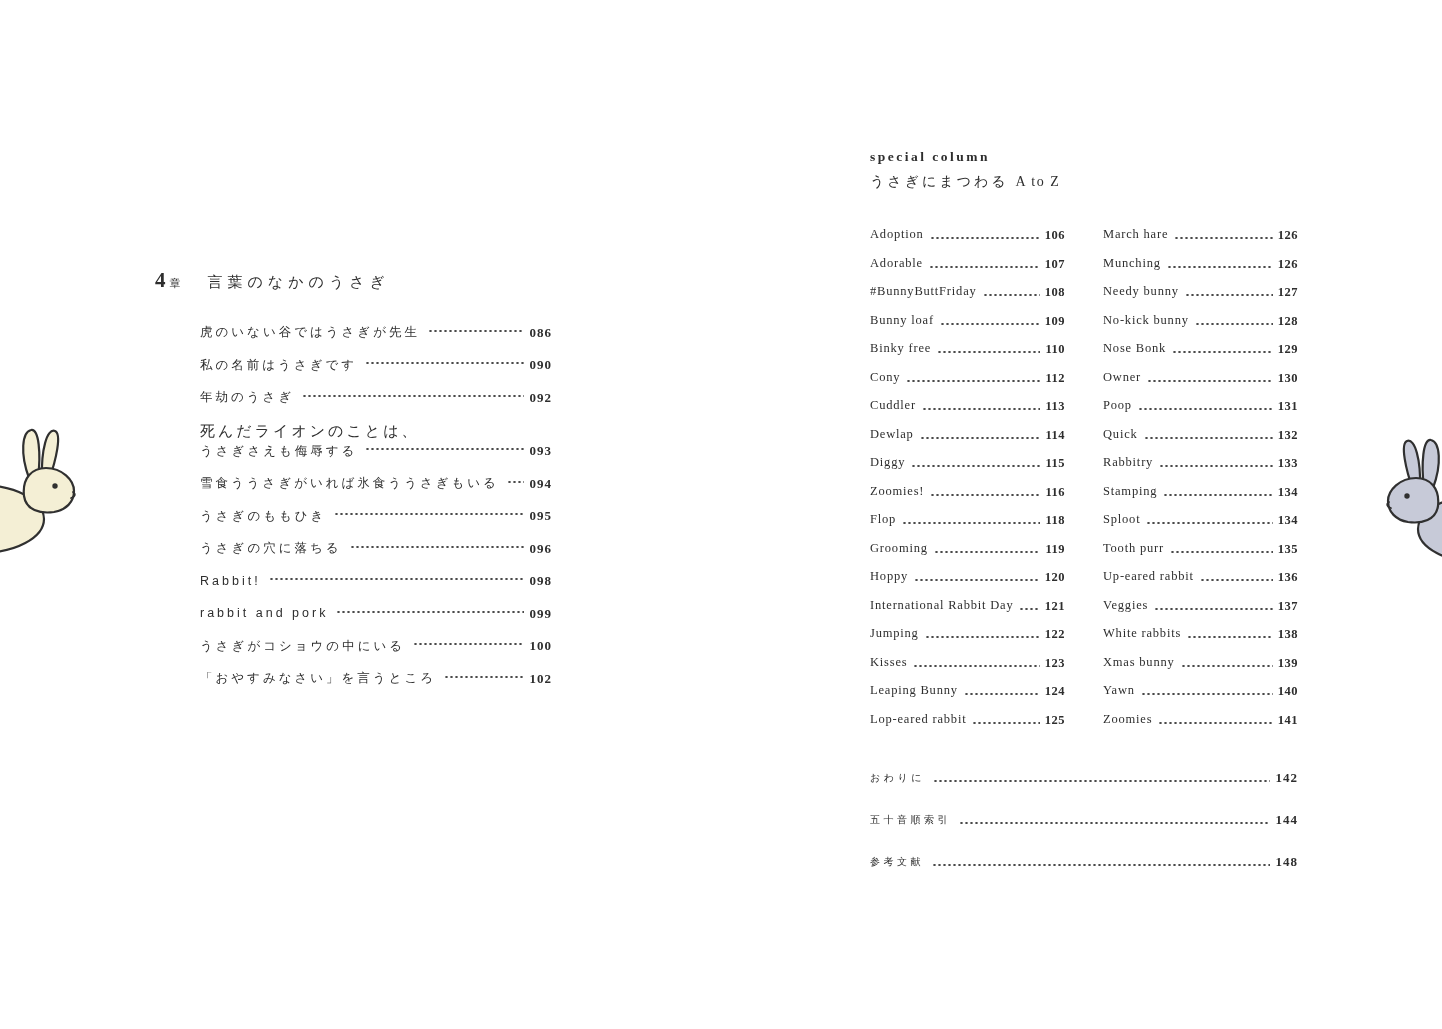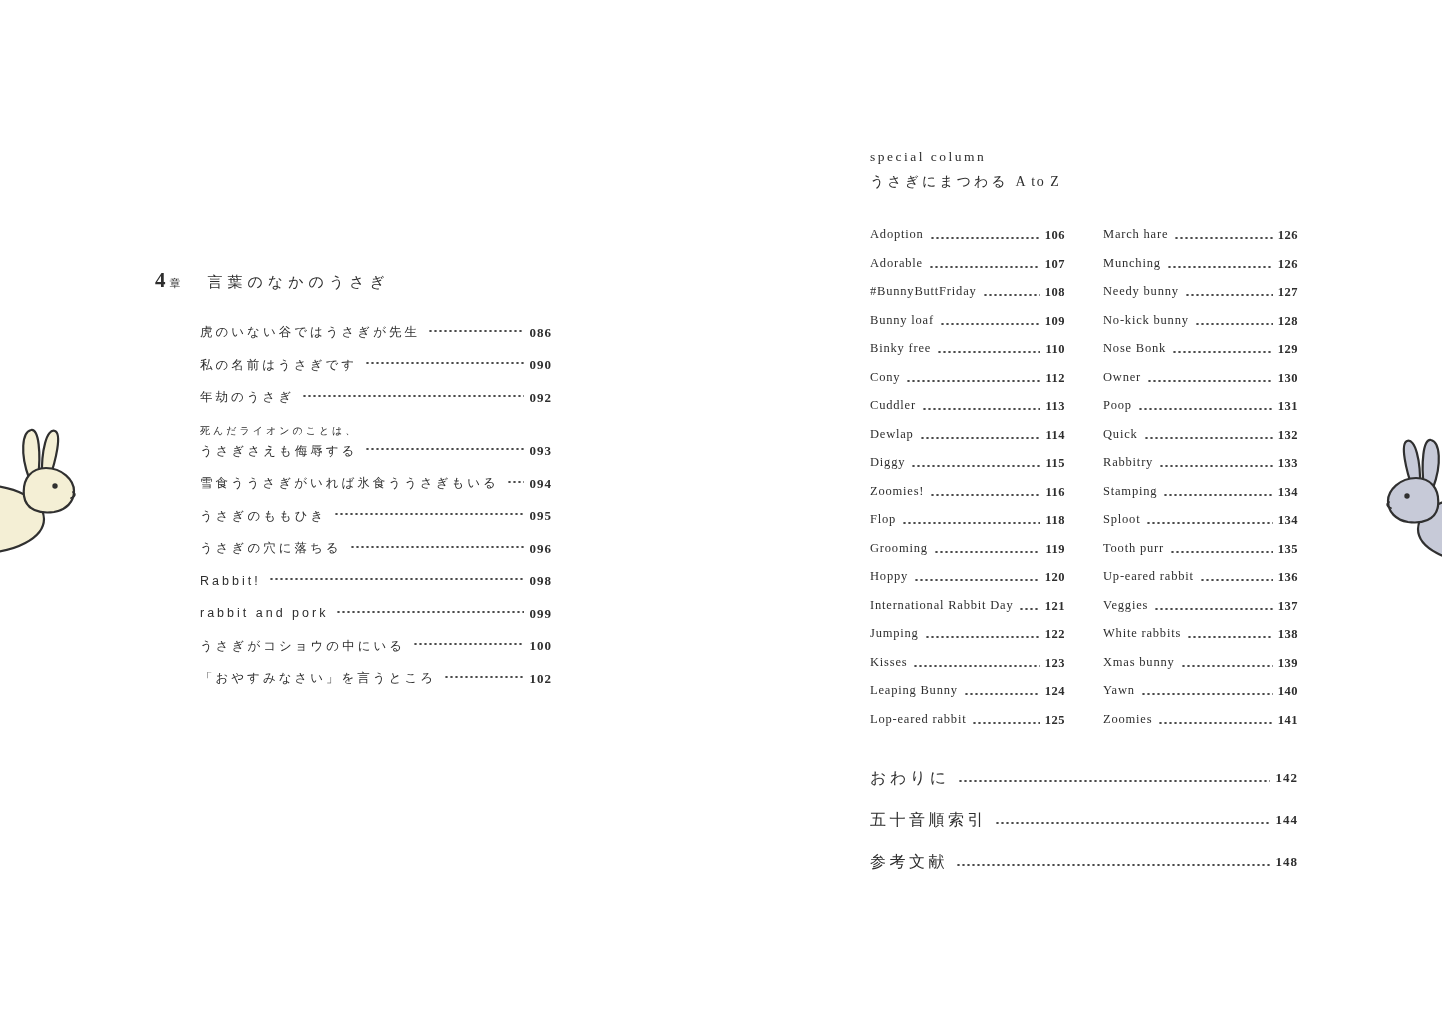--- a/index.html
+++ b/index.html
@@ -44,21 +44,21 @@
   }
   .toc {
     margin-left: 45px;
     width: 352px;
     display: flex;
     flex-direction: column;
     gap: 13.5px;
   }
   .toc-entry { display: flex; flex-direction: column; gap: 2px; }
   .toc-pre {
-    font-size: 10px;
+    font-size: 15px;
     letter-spacing: 3px;
     line-height: 19px;
   }
   .toc-line { display: flex; align-items: center; }
   .toc-title {
     font-size: 12.5px;
     letter-spacing: 3px;
     line-height: 19px;
     white-space: nowrap;
   }
@@ -81,21 +81,21 @@
   }
 
   
   .right-page {
     position: absolute;
     left: 870px; top: 148px;
     width: 428px;
   }
   .col-label {
     font-size: 13.5px;
-    font-weight: 400;
+    font-weight: 700;
     letter-spacing: 2.5px;
     line-height: 17px;
   }
   .col-title {
     margin-top: 6px;
     font-size: 14px;
     letter-spacing: 3px;
     line-height: 20px;
   }
   .col-title .latin {
@@ -130,21 +130,21 @@
   .atoz-row .leader { margin: 0 5px 4px 6px; }
 
   .back-matter {
     margin-top: 39px;
     display: flex;
     flex-direction: column;
     gap: 23px;
   }
   .bm-row { display: flex; align-items: flex-end; }
   .bm-title {
-    font-size: 16px;
+    font-size: 10px;
     letter-spacing: 3.5px;
     line-height: 19px;
     white-space: nowrap;
   }
   .bm-page {
     font-size: 13px;
     font-weight: 700;
     letter-spacing: 1px;
     line-height: 18px;
   }

